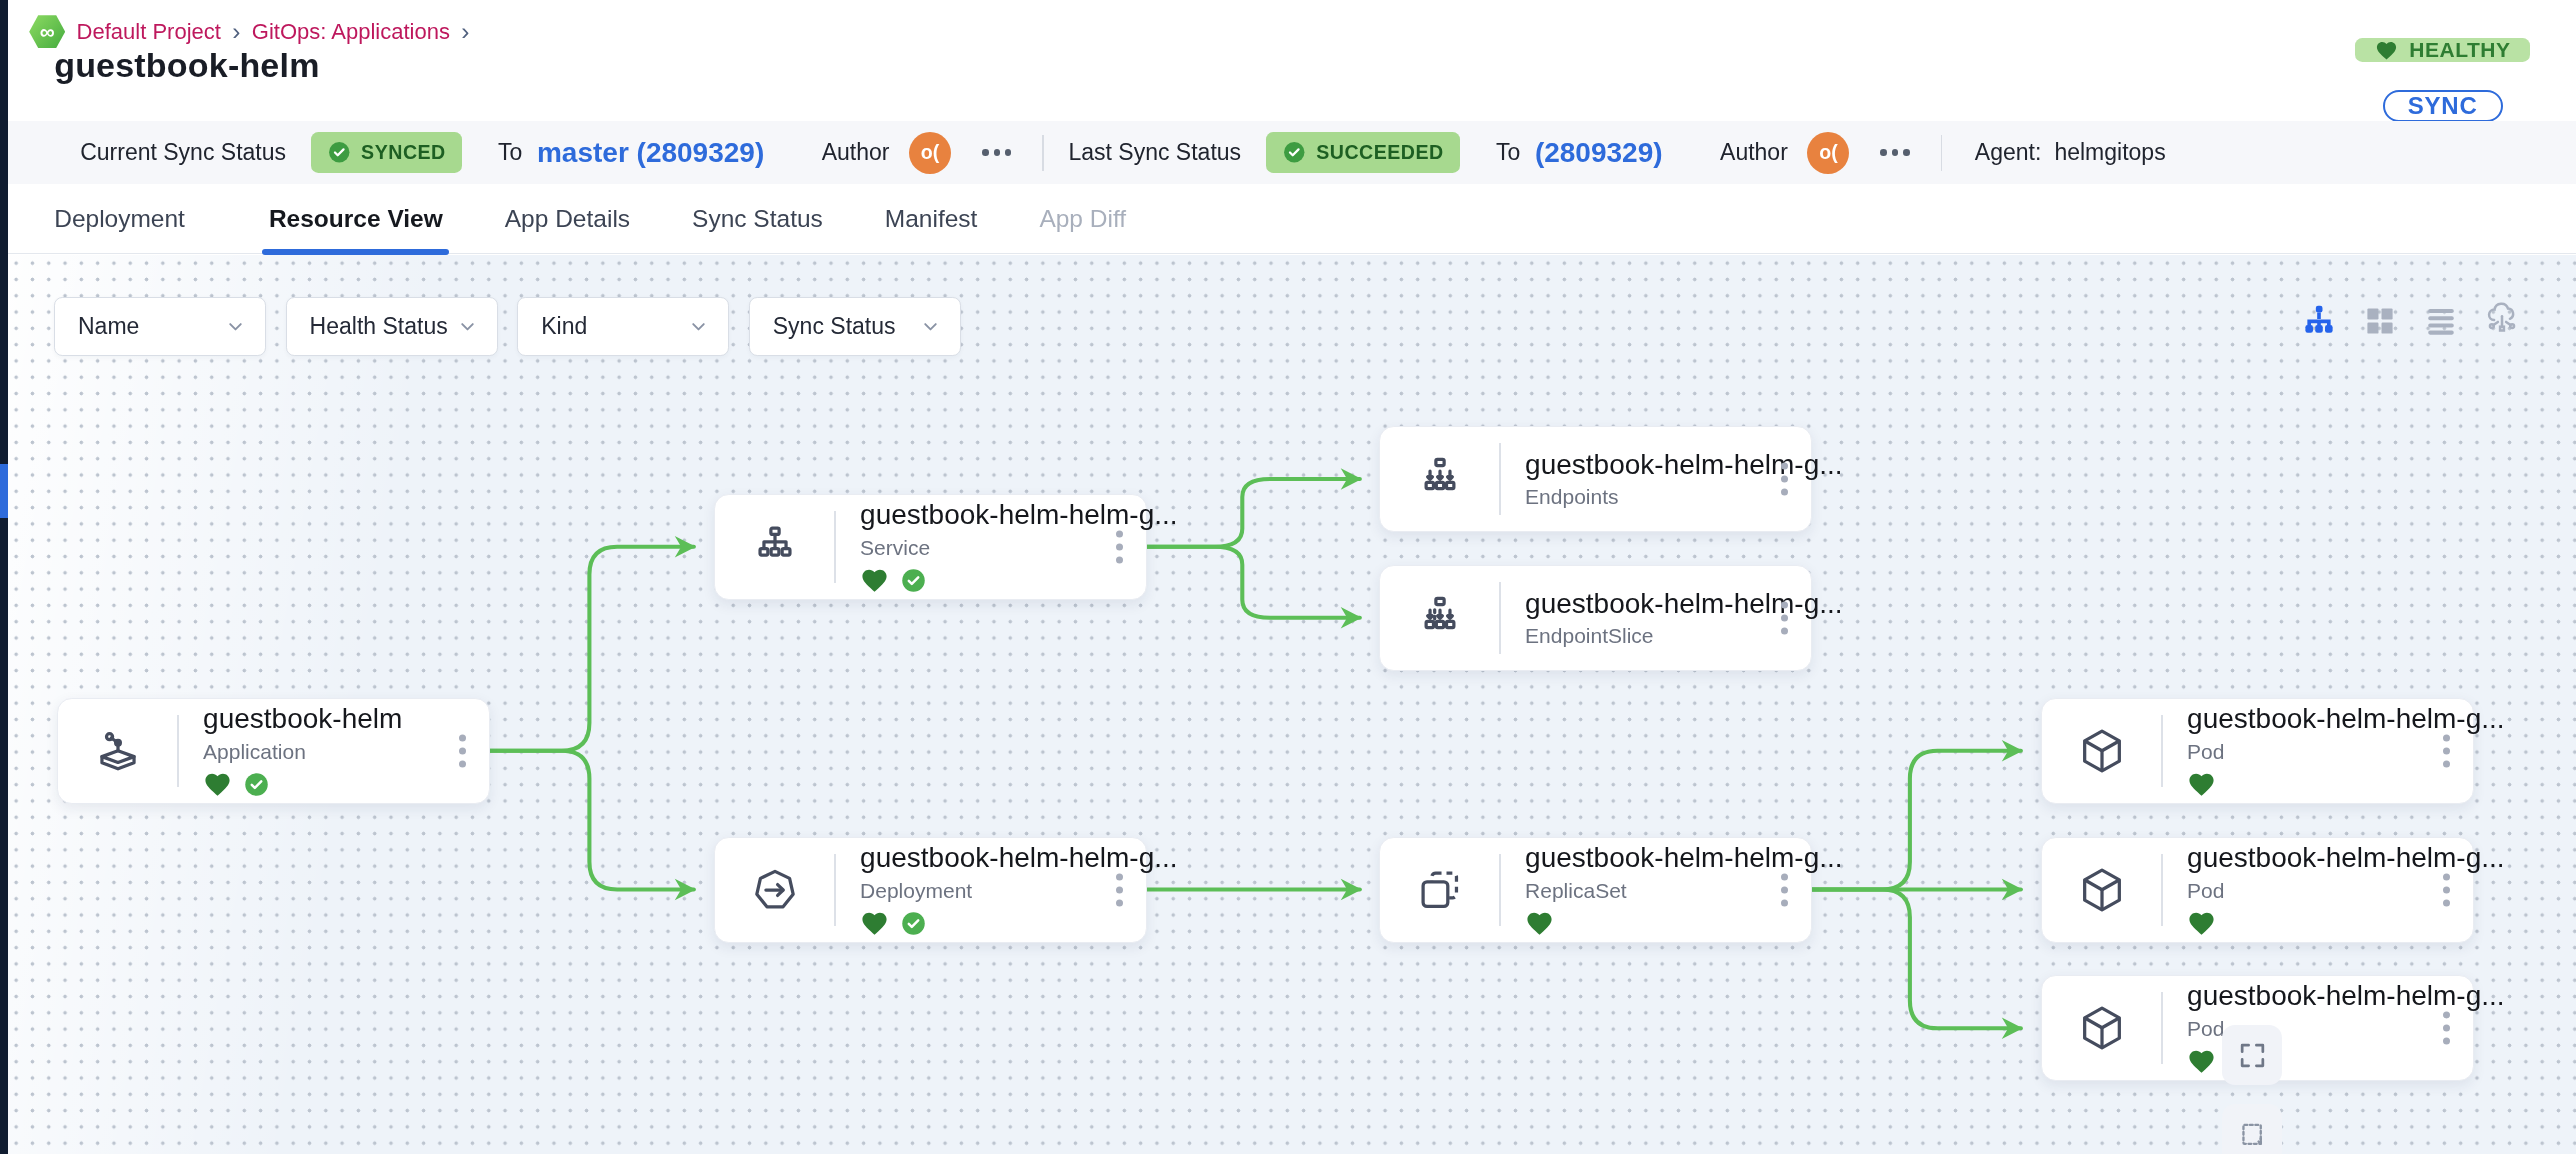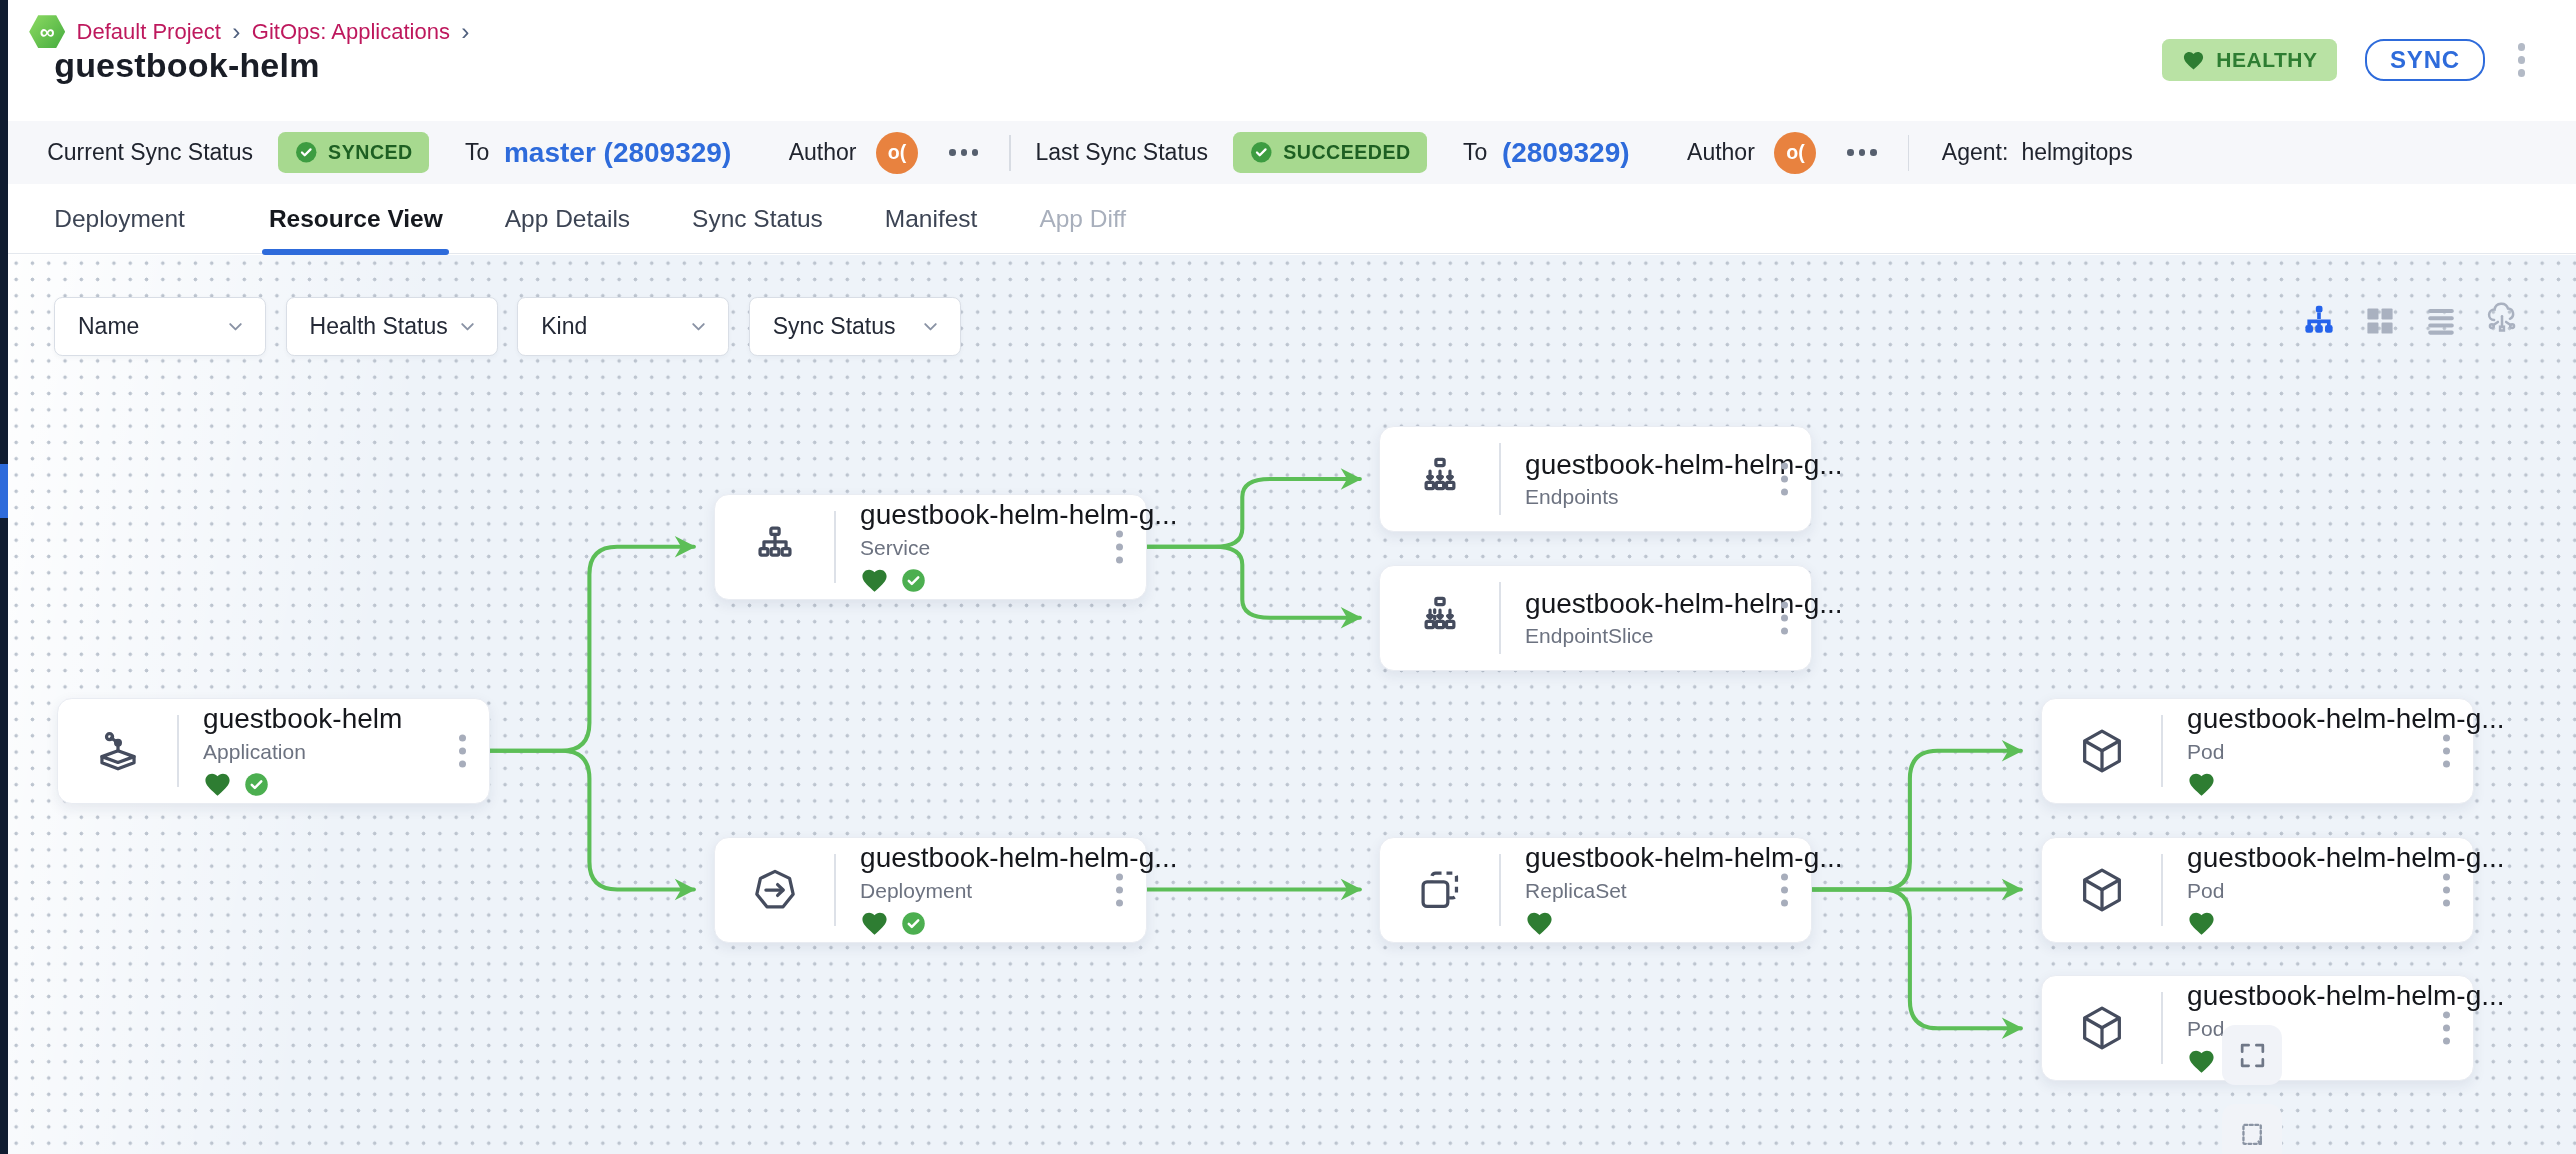--- a/index.html
+++ b/index.html
@@ -12,30 +12,30 @@
   .left-rail .rail-active{position:absolute;left:0;top:464px;width:8.2px;height:54px;background:#2e6bdb;}
   
   .header{position:absolute;left:8.2px;top:0;right:0;height:121px;background:#fff;}
   .breadcrumb{position:absolute;left:21px;top:14.7px;display:flex;align-items:center;gap:11.4px;font-size:22px;}
   .cf-logo{width:36px;height:34px;background:linear-gradient(135deg,#8edb63,#44ab3e);
     clip-path:polygon(25% 2%,75% 2%,100% 50%,75% 98%,25% 98%,0% 50%);
     display:flex;align-items:center;justify-content:center;color:#fff;font-weight:bold;font-size:21px;}
   .crumb-link{color:#be185d;font-weight:500;cursor:pointer;}
   .crumb-sep{color:#51617f;font-size:24.5px;}
   .page-title{position:absolute;left:46px;top:46px;font-size:34px;font-weight:700;color:#191d26;letter-spacing:0.2px;}
-  .header-actions{position:absolute;right:46px;top:38px;display:flex;align-items:center;gap:28px;height:44px;}
+  .header-actions{position:absolute;right:46px;top:38px;display:flex;align-items:center;gap:28px;height:44px;flex-direction:column;}
   .healthy-badge{display:flex;align-items:center;gap:11.4px;background:#b9e2a4;border-radius:7.3px;height:42px;padding:0 19.6px;
     color:#2e7d32;font-weight:700;font-size:21px;letter-spacing:0.5px;}
   .sync-button{display:flex;align-items:center;justify-content:center;height:42px;padding:0 23px;border:2.4px solid #2e6bdb;
     border-radius:19px;color:#2e6bdb;font-weight:700;font-size:24px;letter-spacing:0.8px;background:#fff;cursor:pointer;}
   .kebab-v{display:flex;flex-direction:column;gap:5.7px;padding:4.9px;cursor:pointer;}
   .kebab-v i{width:7.3px;height:7.3px;border-radius:50%;background:#b3bac6;display:block;}
   
   .status-bar{position:absolute;left:8.2px;top:121px;right:0;height:64px;background:#f6f7fa;border-bottom:0.8px solid #e8ebf0;
-    display:flex;align-items:center;padding-left:39px;gap:24.5px;font-size:23px;color:#20242e;box-sizing:border-box;}
+    display:flex;align-items:center;padding-left:72px;gap:24.5px;font-size:23px;color:#20242e;box-sizing:border-box;}
   .pill-badge{display:flex;align-items:center;gap:9.8px;background:#a7d98f;border-radius:7.3px;height:41px;padding:0 16.3px;
     color:#1d5f22;font-weight:700;font-size:19.6px;letter-spacing:0.5px;}
   .commit-link{color:#2e6bdb;font-weight:700;font-size:28px;cursor:pointer;}
   .avatar{width:42px;height:42px;border-radius:50%;background:#e8823f;color:#fff;display:flex;align-items:center;
     justify-content:center;font-size:19.6px;font-weight:700;cursor:pointer;}
   .more-dots{display:flex;gap:4.9px;padding:6.5px;cursor:pointer;}
   .more-dots i{width:6.5px;height:6.5px;border-radius:50%;background:#565f6e;display:block;}
   .vdiv{width:1.6px;height:36px;background:#d8dce3;}
   .to-label{color:#20242e;}
   .agent-label{color:#20242e;margin-left:8px;}

